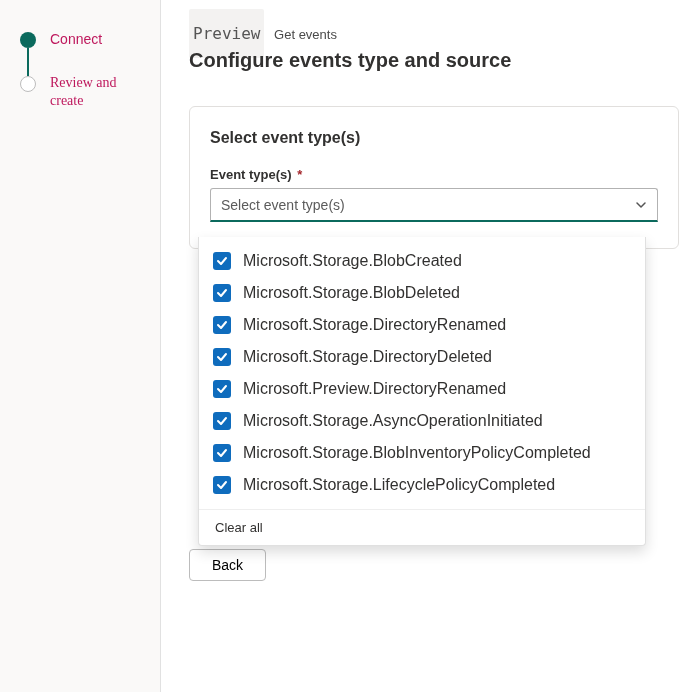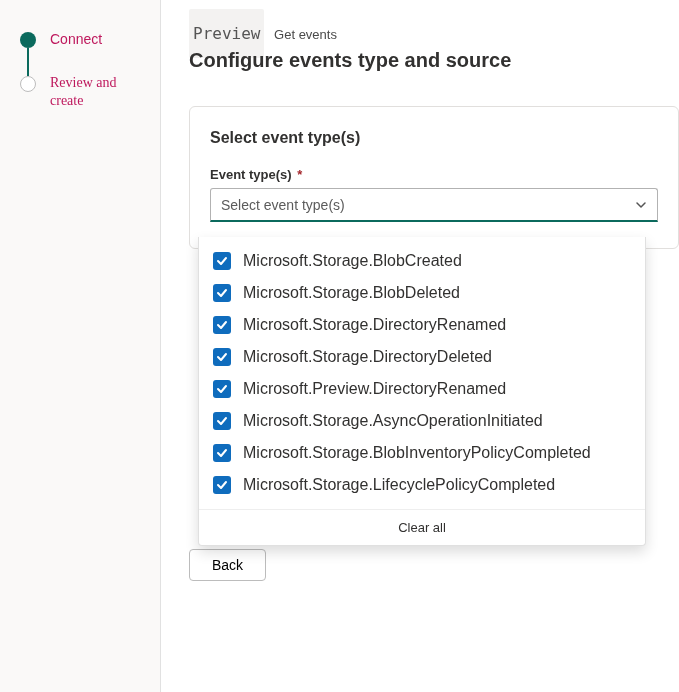--- a/index.html
+++ b/index.html
@@ -160,21 +160,21 @@
       background: #0f6cbd;
       margin-right: 12px;
       flex-shrink: 0;
       display: flex;
       align-items: center;
       justify-content: center;
     }
     .checkbox svg { width: 12px; height: 12px; }
     .panel-footer {
       display: flex;
-      justify-content: center;
+      justify-content: flex-start;
       padding: 10px 16px;
       border-top: 1px solid #eee;
     }
     .clear-all {
       background: none;
       border: none;
       color: #323130;
       font-size: 13px;
       cursor: pointer;
     }

